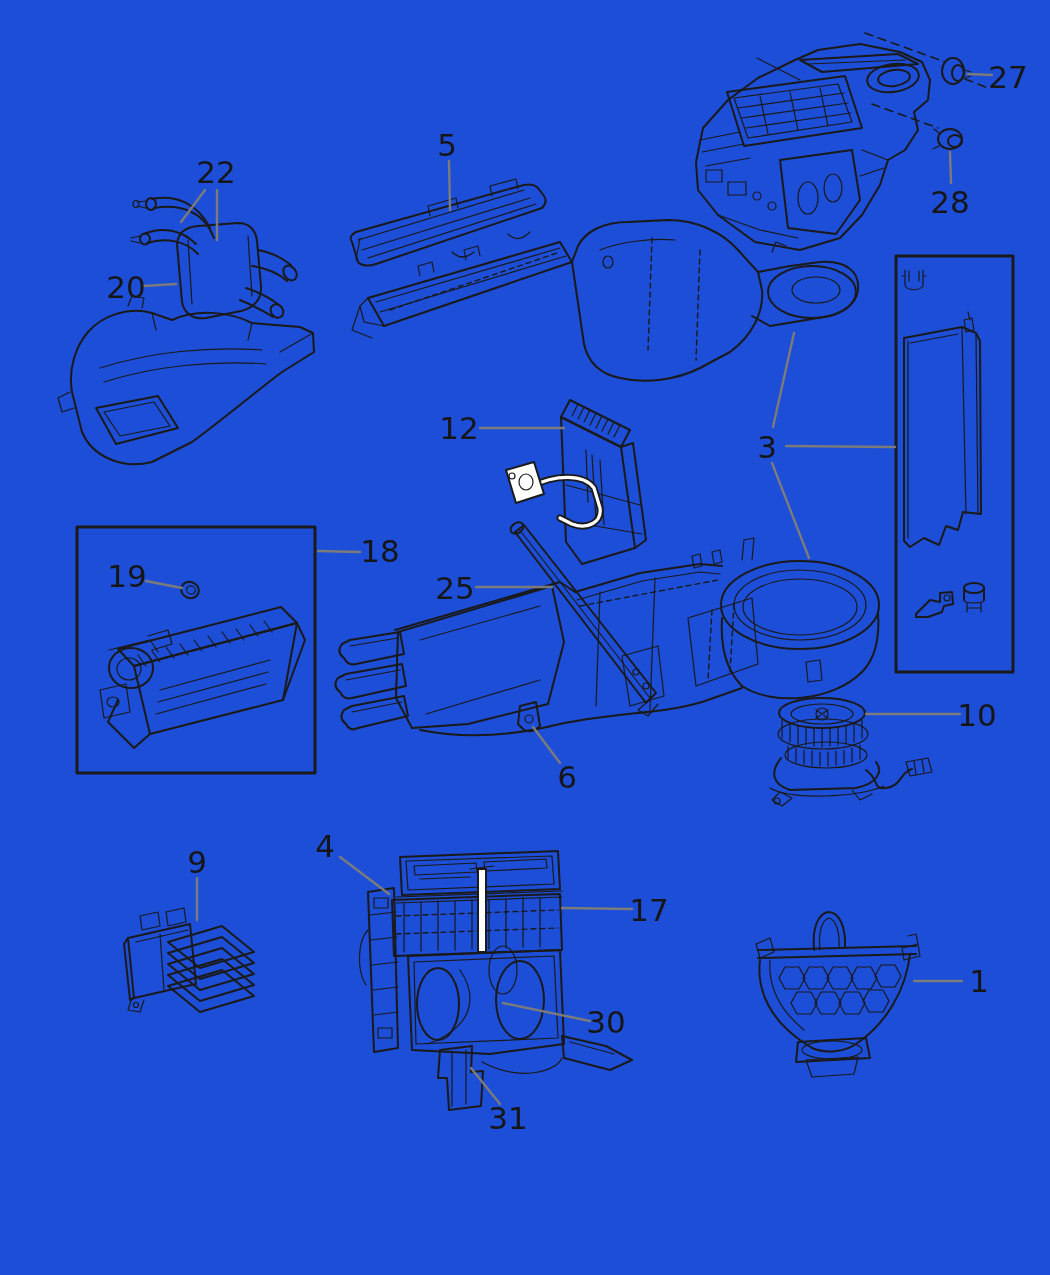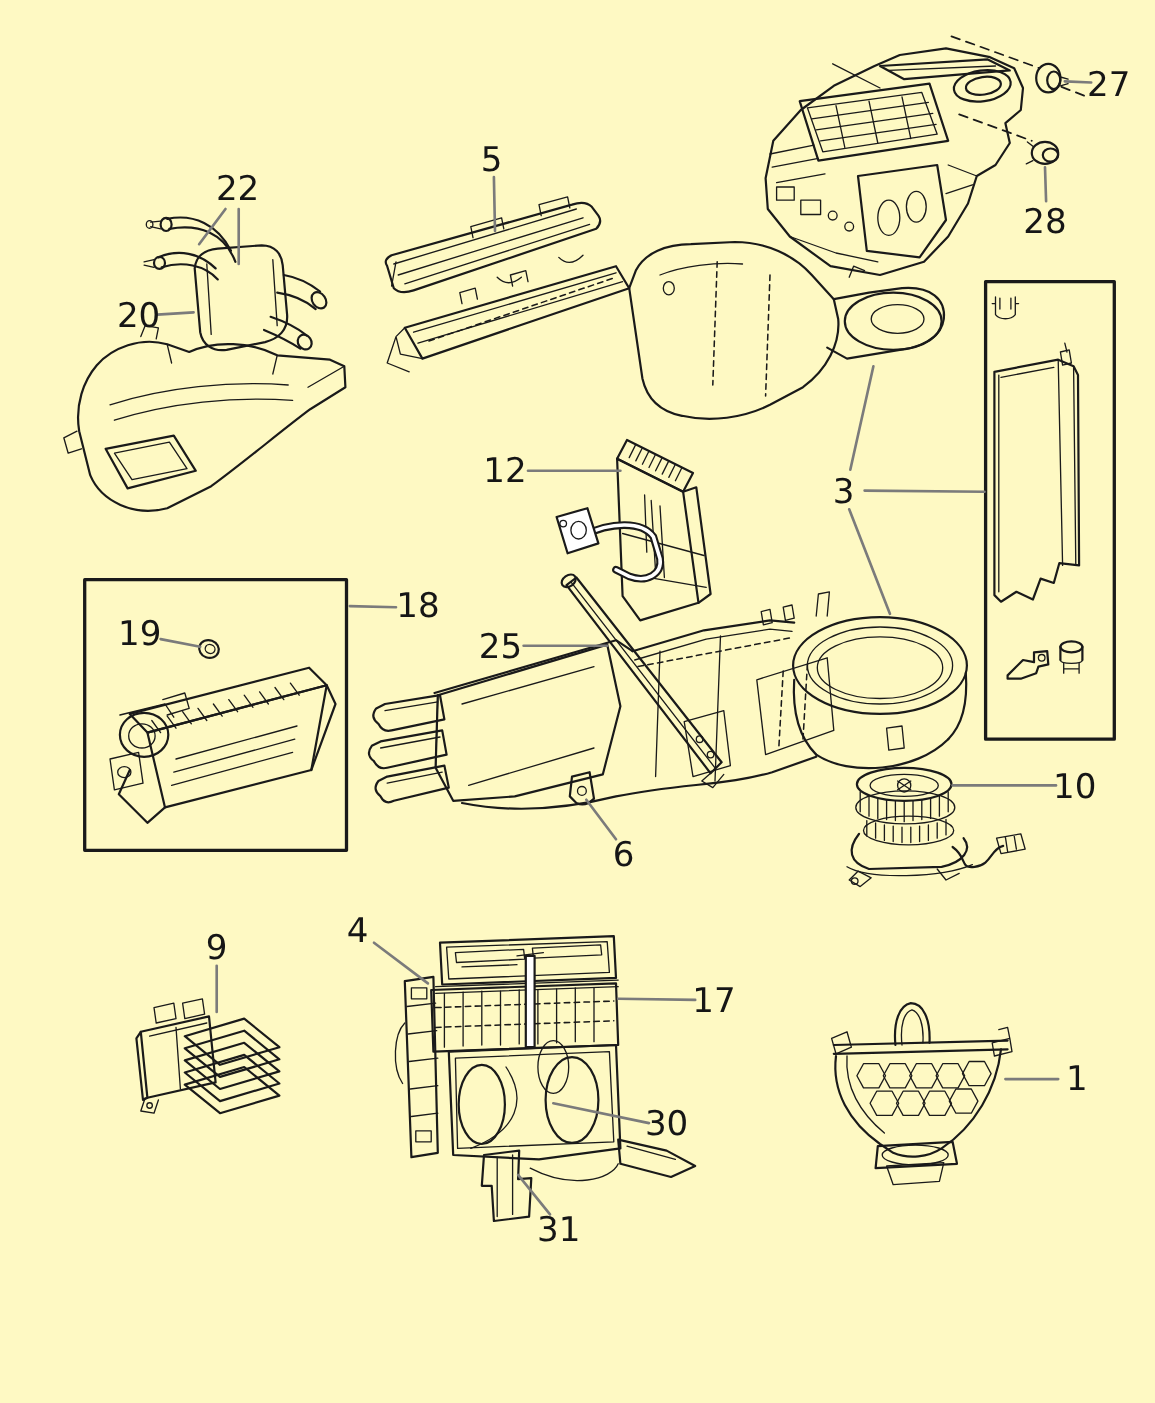--- a/index.html
+++ b/index.html
@@ -1,16 +1,16 @@
 <!DOCTYPE html>
 <html><head>
 <meta charset="utf-8">
 <style>
   html,body{margin:0;padding:0;background:#ffffff;}
-  .stage{position:relative;width:1050px;height:1275px;background:#fef9c3;overflow:hidden;}
+  .stage{position:relative;width:1050px;height:1275px;background:#1d4ed8;overflow:hidden;}
   svg{display:block;}
   
   path,line,polyline,polygon,rect,ellipse,circle{
     stroke:#1a1a1a;fill:none;stroke-width:2;
     stroke-linecap:round;stroke-linejoin:round;
   }
   .sw3{stroke-width:3;}
   .thin{stroke-width:1.2;}
   .dash{stroke-dasharray:8 6;stroke-width:1.6;}
   .dashfine{stroke-dasharray:5 4;stroke-width:1.4;}

